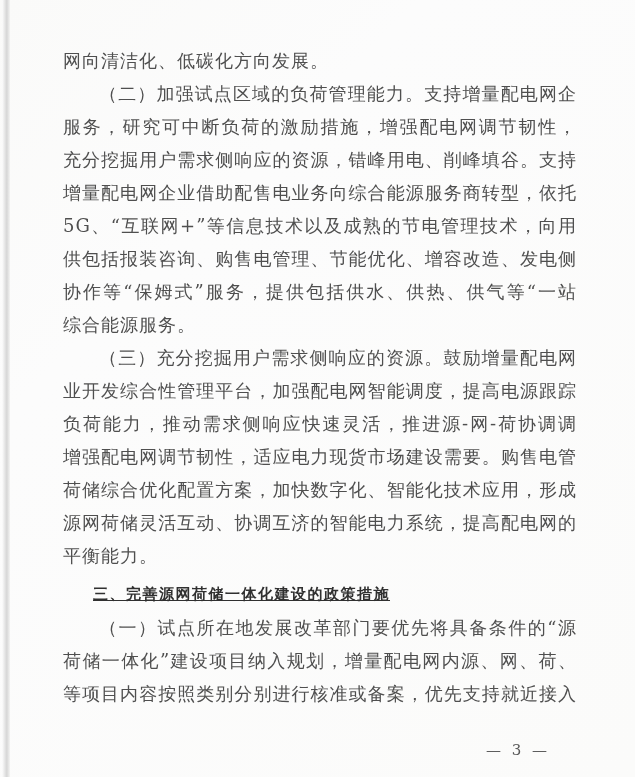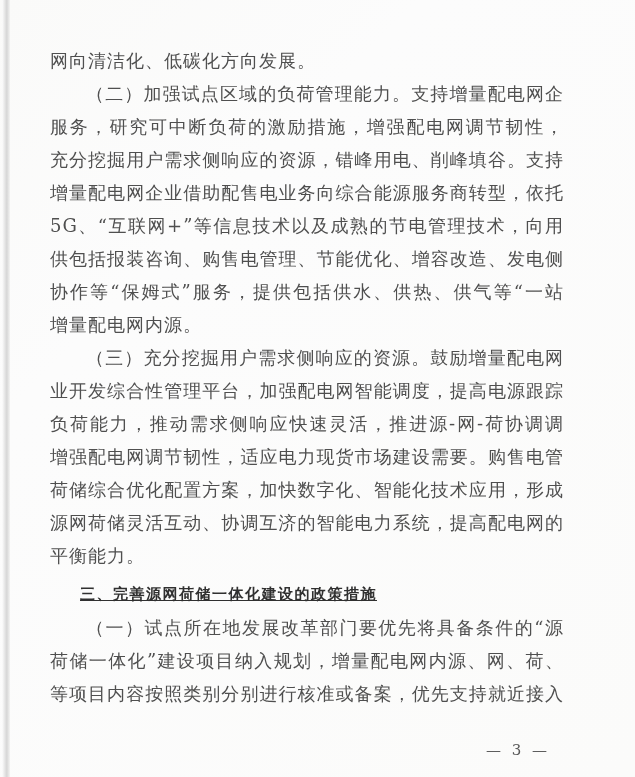--- a/index.html
+++ b/index.html
@@ -20,21 +20,21 @@
     position: absolute;
     left: 2px;
     top: 0;
     width: 8px;
     height: 100%;
     background: linear-gradient(to right, #fdfdfd 0%, #dcdcdc 45%, #d2d2d2 60%, #f3f3f2 100%);
     opacity: 0.9;
   }
   .text-block {
     position: absolute;
-    left: 50px;
+    left: 63px;
     top: 44px;
     width: 514px;
     color: #4f4f4f;
     font-size: 18px;
   }
   .line {
     height: 33px;
     line-height: 33px;
     overflow: hidden;
     text-align: left;
@@ -74,21 +74,21 @@
   <div class="edge-shadow"></div>
   <div class="text-block">
       <div class="line">网向清洁化、低碳化方向发展。</div>
       <div class="line indent justify">（二）加强试点区域的负荷管理能力。支持增量配电网企</div>
       <div class="line justify">服务，研究可中断负荷的激励措施，增强配电网调节韧性，</div>
       <div class="line justify">充分挖掘用户需求侧响应的资源，错峰用电、削峰填谷。支持</div>
       <div class="line justify">增量配电网企业借助配售电业务向综合能源服务商转型，依托</div>
       <div class="line justify">5G、“互联网+”等信息技术以及成熟的节电管理技术，向用户提</div>
       <div class="line justify">供包括报装咨询、购售电管理、节能优化、增容改造、发电侧</div>
       <div class="line justify">协作等“保姆式”服务，提供包括供水、供热、供气等“一站式”</div>
-      <div class="line">增量配电网内源。</div>
+      <div class="line">综合能源服务。</div>
       <div class="line indent justify">（三）充分挖掘用户需求侧响应的资源。鼓励增量配电网企</div>
       <div class="line justify">业开发综合性管理平台，加强配电网智能调度，提高电源跟踪</div>
       <div class="line justify">负荷能力，推动需求侧响应快速灵活，推进源-网-荷协调调度，</div>
       <div class="line justify">增强配电网调节韧性，适应电力现货市场建设需要。购售电管理</div>
       <div class="line justify">荷储综合优化配置方案，加快数字化、智能化技术应用，形成</div>
       <div class="line justify">源网荷储灵活互动、协调互济的智能电力系统，提高配电网的</div>
       <div class="line">平衡能力。</div>
       <div class="line indent heading">三、完善源网荷储一体化建设的政策措施</div>
       <div class="line indent justify">（一）试点所在地发展改革部门要优先将具备条件的“源网</div>
       <div class="line justify">荷储一体化”建设项目纳入规划，增量配电网内源、网、荷、储</div>

